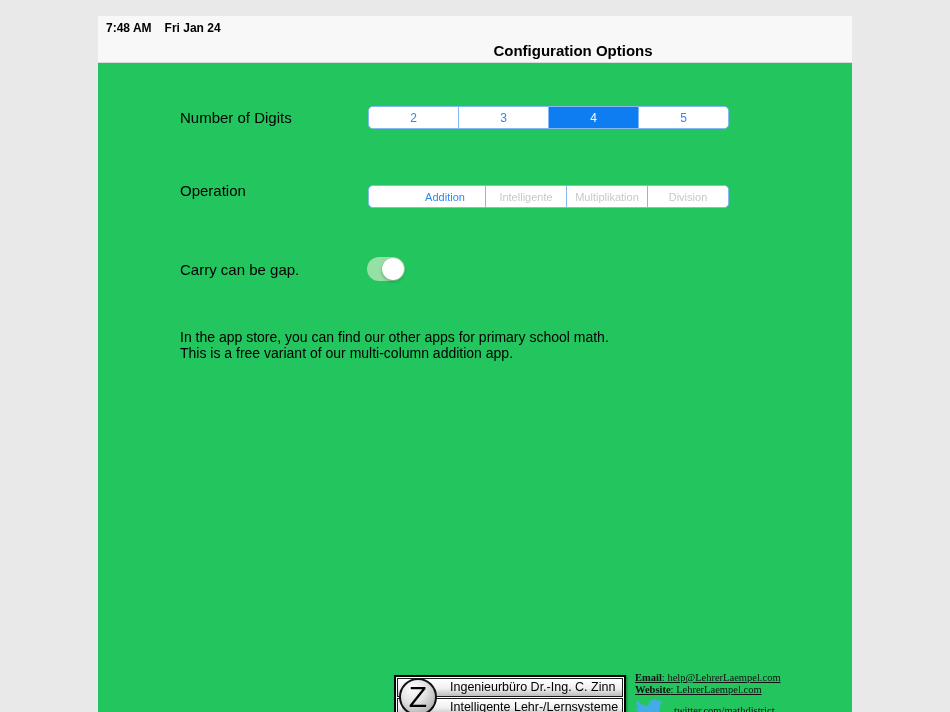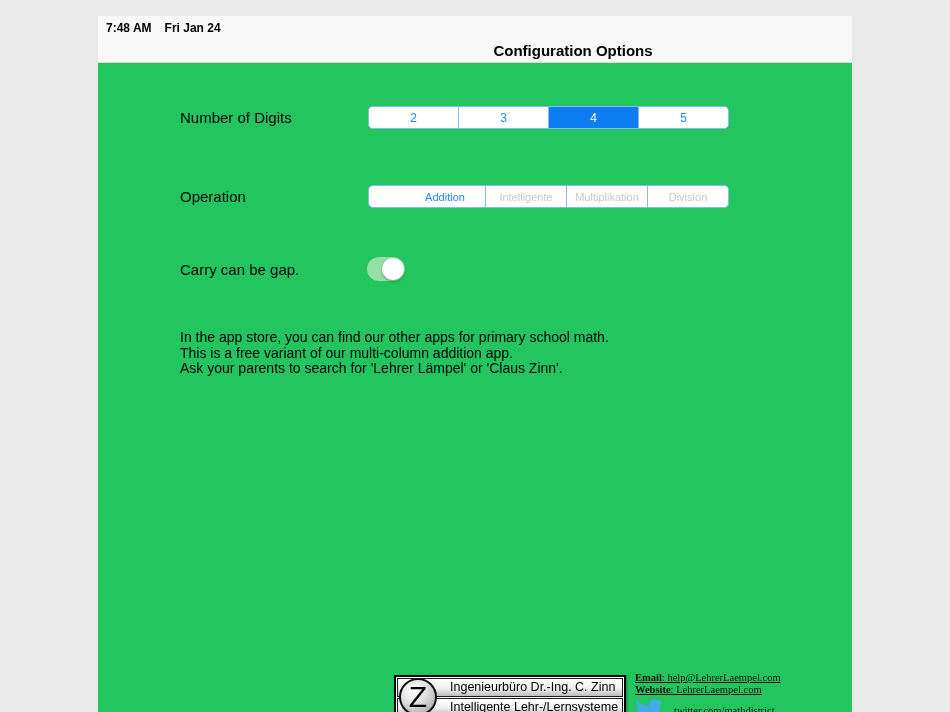--- a/index.html
+++ b/index.html
@@ -38,21 +38,21 @@
     position:absolute; left:0; right:0; top:0; height:23px; line-height:21px;
     text-align:center; font-size:15px; font-weight:700; color:#000;
   }
   .back-btn {
     position:absolute; right:16px; top:0; height:23px; line-height:21px;
     font-size:15px; color:#1b84f8; cursor:pointer;
   }
   
   .row-label { position:absolute; left:82px; font-size:15px; color:#000; }
   .lbl-digits { top:93px; }
-  .lbl-operation { top:172px;text-align:center; }
+  .lbl-operation { top:166px;text-align:center; }
   .lbl-carry { top:245px; }
   .seg {
     position:absolute; left:270px; width:361px; height:23px;
     display:flex; border:1px solid #85b8f6; border-radius:5px;
     overflow:hidden; background:#fff;
   }
   .seg-digits { top:90px; }
   .seg-operation { top:169px;padding-left:36px; }
   .seg-item {
     flex:1 1 0; display:flex; align-items:center; justify-content:center;
@@ -158,21 +158,20 @@
   </div>
 
   <div class="row-label lbl-carry">Carry can be gap.</div>
   <div class="toggle">
     <div class="knob"></div>
   </div>
 
   <div class="info">
     <div>In the app store, you can find our other apps for primary school math.</div>
     <div>This is a free variant of our multi-column addition app.</div>
-    <div>Ask your parents to search for 'Lehrer Lämpel' or 'Claus Zinn'.</div>
   </div>
 
   <div class="logo-box">
     <div class="logo-circle">
       <span>Z</span>
     </div>
     <div class="logo-row">
       <span>Ingenieurbüro Dr.-Ing. C. Zinn</span>
     </div>
     <div class="logo-row">

